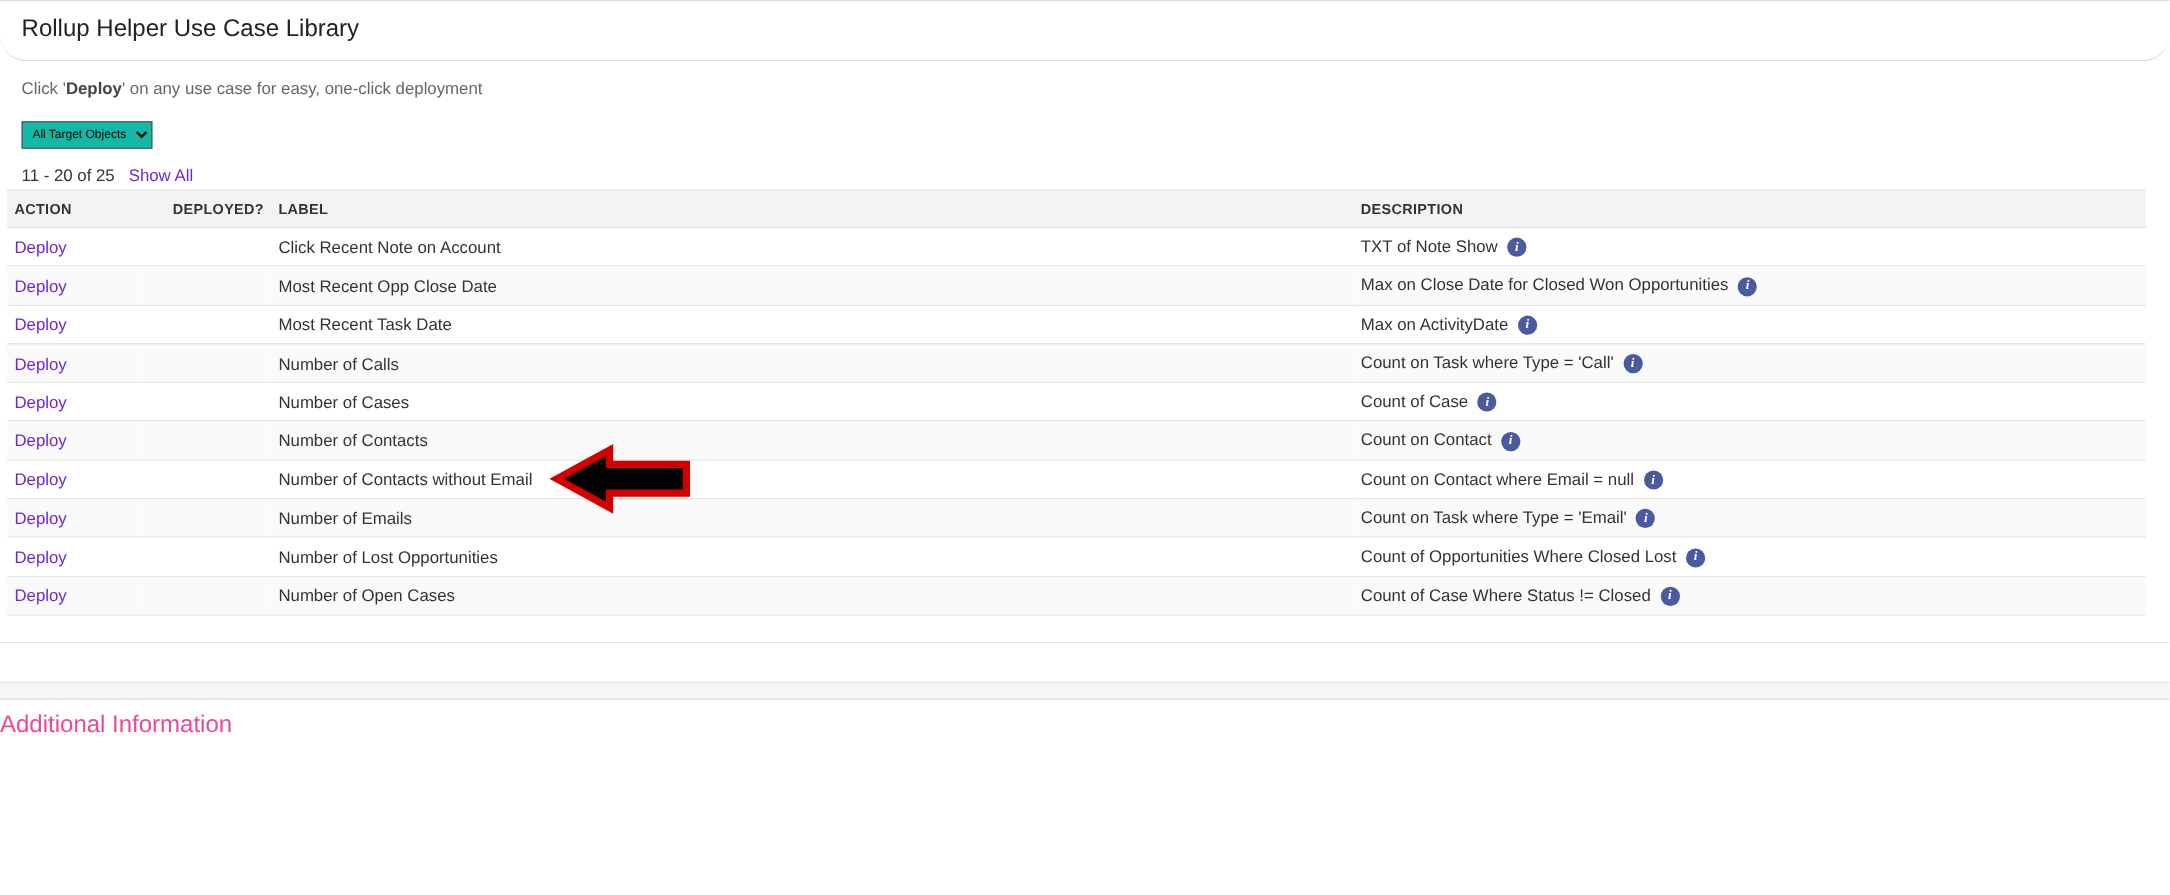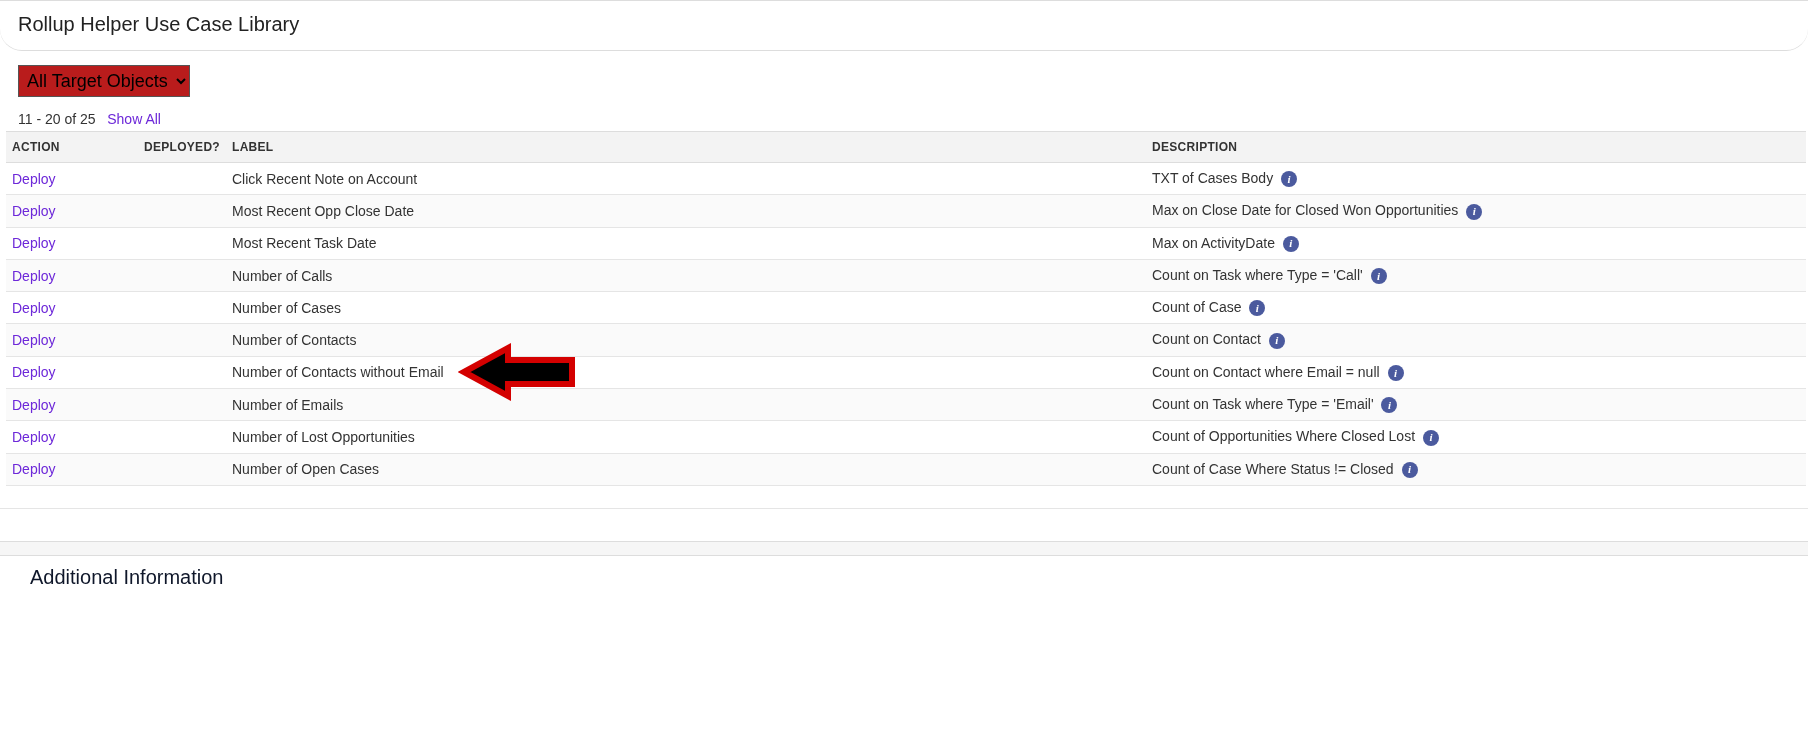--- a/index.html
+++ b/index.html
@@ -27,24 +27,24 @@
   }
   .hint {
     color: #666;
     margin-bottom: 20px;
   }
   .hint .bold { font-weight: 700; color: #444; }
   .select-wrap {
     margin-bottom: 14px;
   }
   select {
-    font-size: 18px;
+    font-size: 10px;
     padding: 4px 4px;
     border: 1px solid #555;
-    background: #b91c1c;
+    background: #14b8a6;
   }
   .pager-line {
     margin-bottom: 4px;
   }
   .pager-count { font-weight: 400; }
   .link { color: #6d28d9; cursor: pointer; margin-top: 14px; }
   .page-nums { margin-bottom: 6px; }
   .page-nums span { margin-right: 10px; }
   table {
     width: 100%;
@@ -107,33 +107,36 @@
   }
   .footer-text { color: #444; }
   .section-divider {
     height: 14px;
     background: #f6f6f6;
     border-bottom: 1px solid #ddd;
   }
   .add-info {
     font-size: 20px;
     font-weight: 400;
-    color: #0f172a;
-    padding: 10px 18px 0 30px;
+    color: #ec4899;
+    padding: 10px 18px 0 0;
   }
   .table-wrap { position: relative; margin-left: -18px; margin-right: -18px; }
-  .table-inner { padding: 0 2px 0 6px; border-radius: 12px; }
+  .table-inner { padding: 0 20px 0 6px; border-radius: 12px; }
 </style>
 </head>
 <body>
 
 <div class="container">
   <div class="page-title">Rollup Helper Use Case Library</div>
 
   <div class="content">
+    <div class="hint">
+      <span>Click '</span><span class="bold">Deploy</span><span>' on any use case for easy, one-click deployment</span>
+    </div>
 
     <div class="select-wrap">
       <select>
         <option>All Target Objects</option>
       </select>
     </div>
 
     <div class="pager-line">
       <span class="pager-count">11 - 20 of 25</span>
       &nbsp;&nbsp;<span class="link">Show All</span>
@@ -148,21 +151,21 @@
             <th class="col-deployed">DEPLOYED?</th>
             <th class="col-label">LABEL</th>
             <th class="col-desc">DESCRIPTION</th>
           </tr>
         </thead>
         <tbody id="tbody">
               <tr>
                 <td class="col-action"><span class="link">Deploy</span></td>
                 <td class="col-deployed"></td>
                 <td class="col-label" id="label-row-0">Click Recent Note on Account</td>
-                <td class="col-desc"><span>TXT of Cases Body </span><span class="info-icon">i</span></td>
+                <td class="col-desc"><span>TXT of Note Show </span><span class="info-icon">i</span></td>
               </tr>
               <tr>
                 <td class="col-action"><span class="link">Deploy</span></td>
                 <td class="col-deployed"></td>
                 <td class="col-label" id="label-row-1">Most Recent Opp Close Date</td>
                 <td class="col-desc"><span>Max on Close Date for Closed Won Opportunities </span><span class="info-icon">i</span></td>
               </tr>
               <tr>
                 <td class="col-action"><span class="link">Deploy</span></td>
                 <td class="col-deployed"></td>

